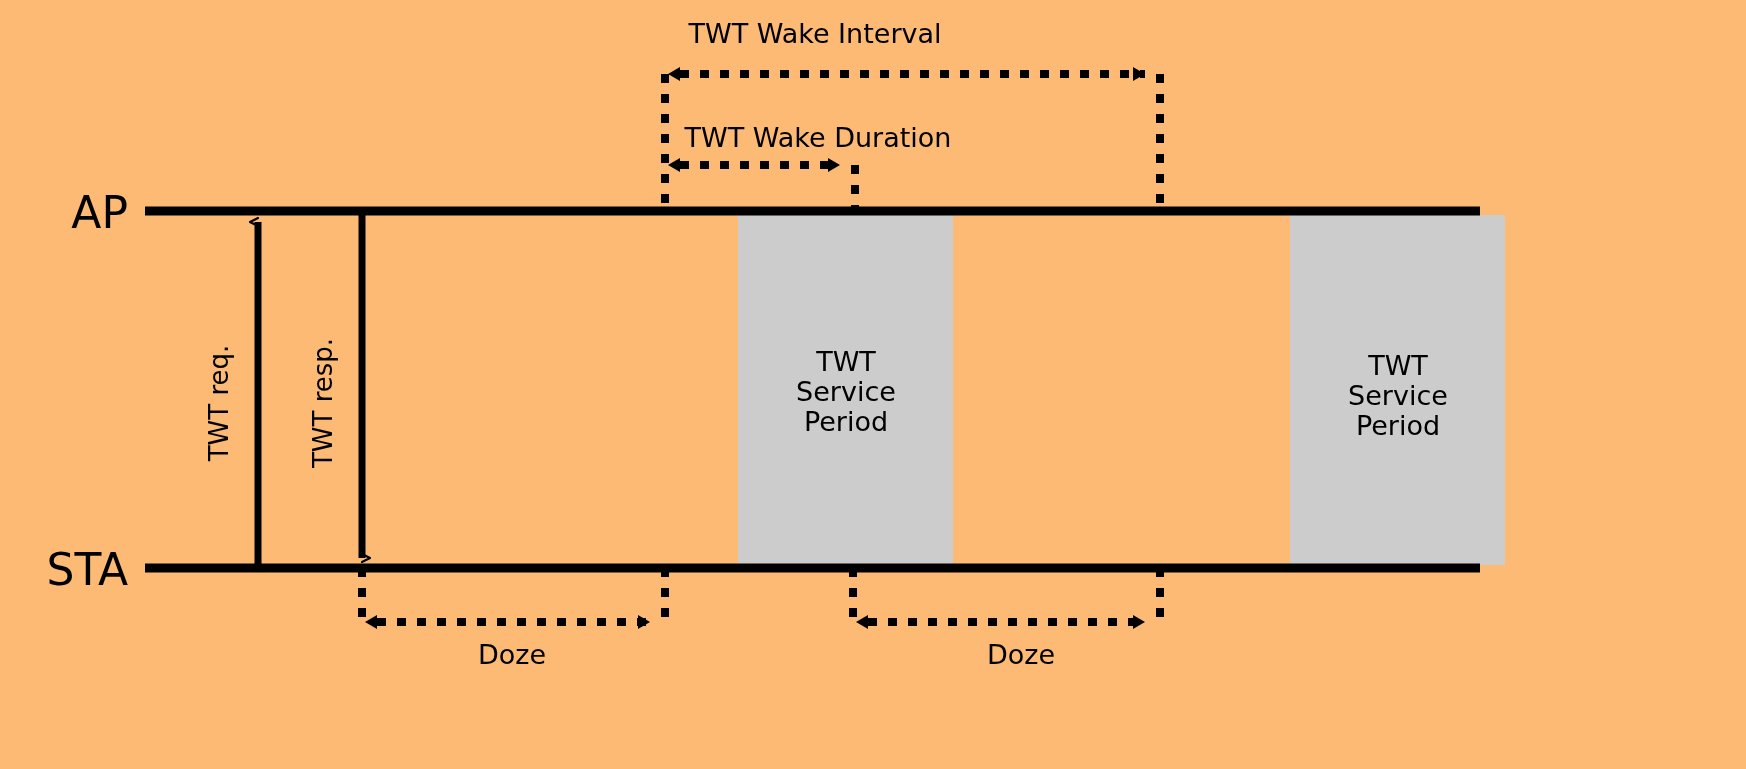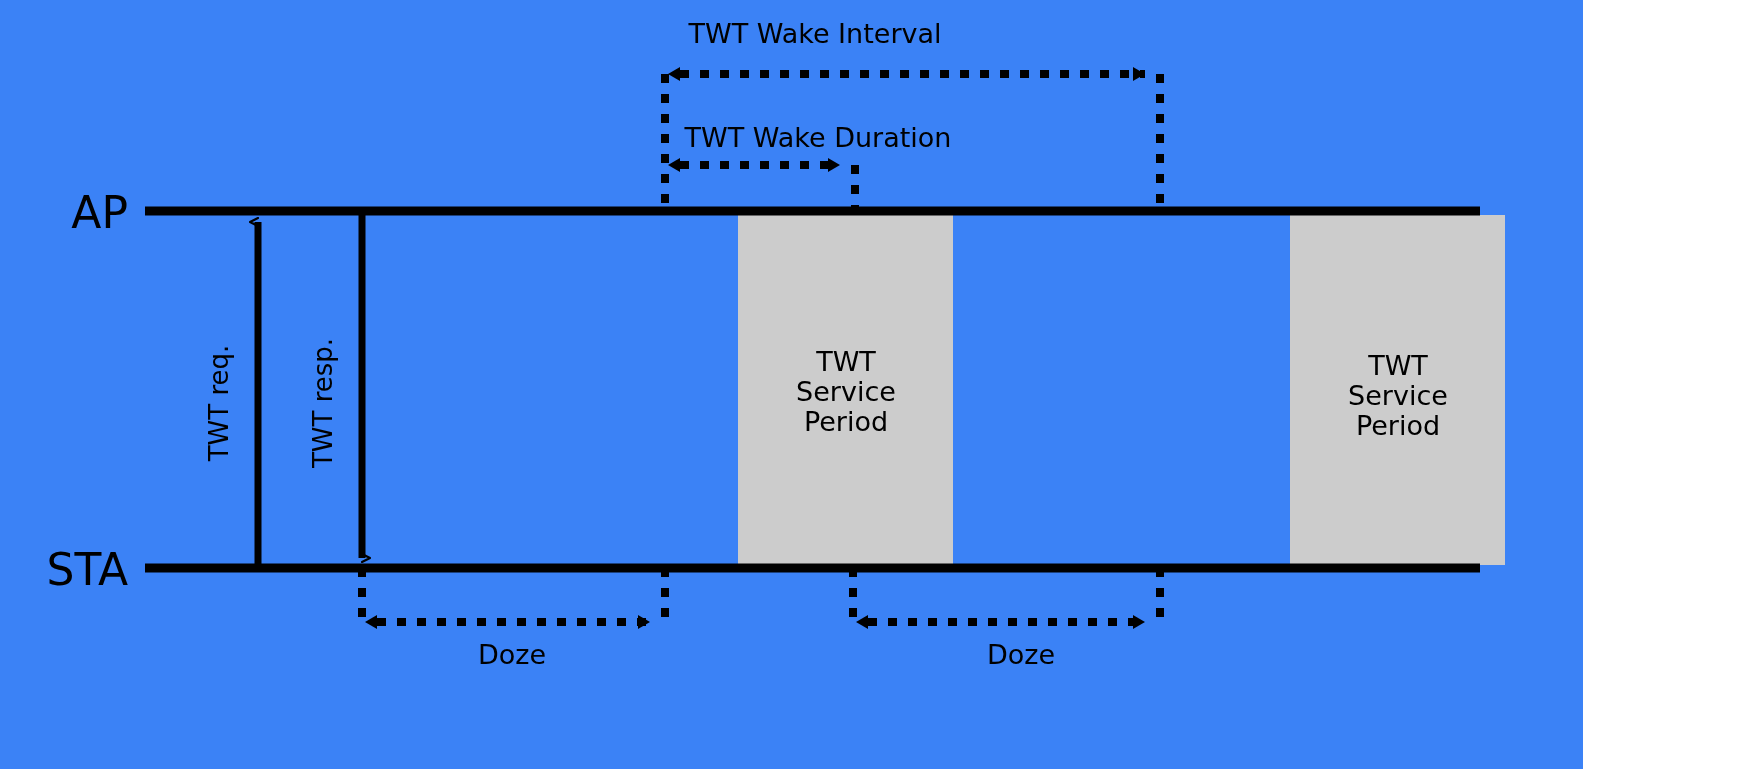--- a/index.html
+++ b/index.html
@@ -5,23 +5,23 @@
   html, body {
     margin: 0;
     padding: 0;
     background: #ffffff;
   }
   body {
     font-family: "DejaVu Sans", "Liberation Sans", sans-serif;
   }
   #stage {
     position: relative;
-    width: 1583px;
+    width: 1746px;
     height: 769px;
-    background: #3b82f6;
+    background: #fdba74;
     overflow: hidden;
   }
   svg.diagram {
     position: absolute;
     left: 0;
     top: 0;
     width: 1746px;
     height: 769px;
     display: block;
   }

